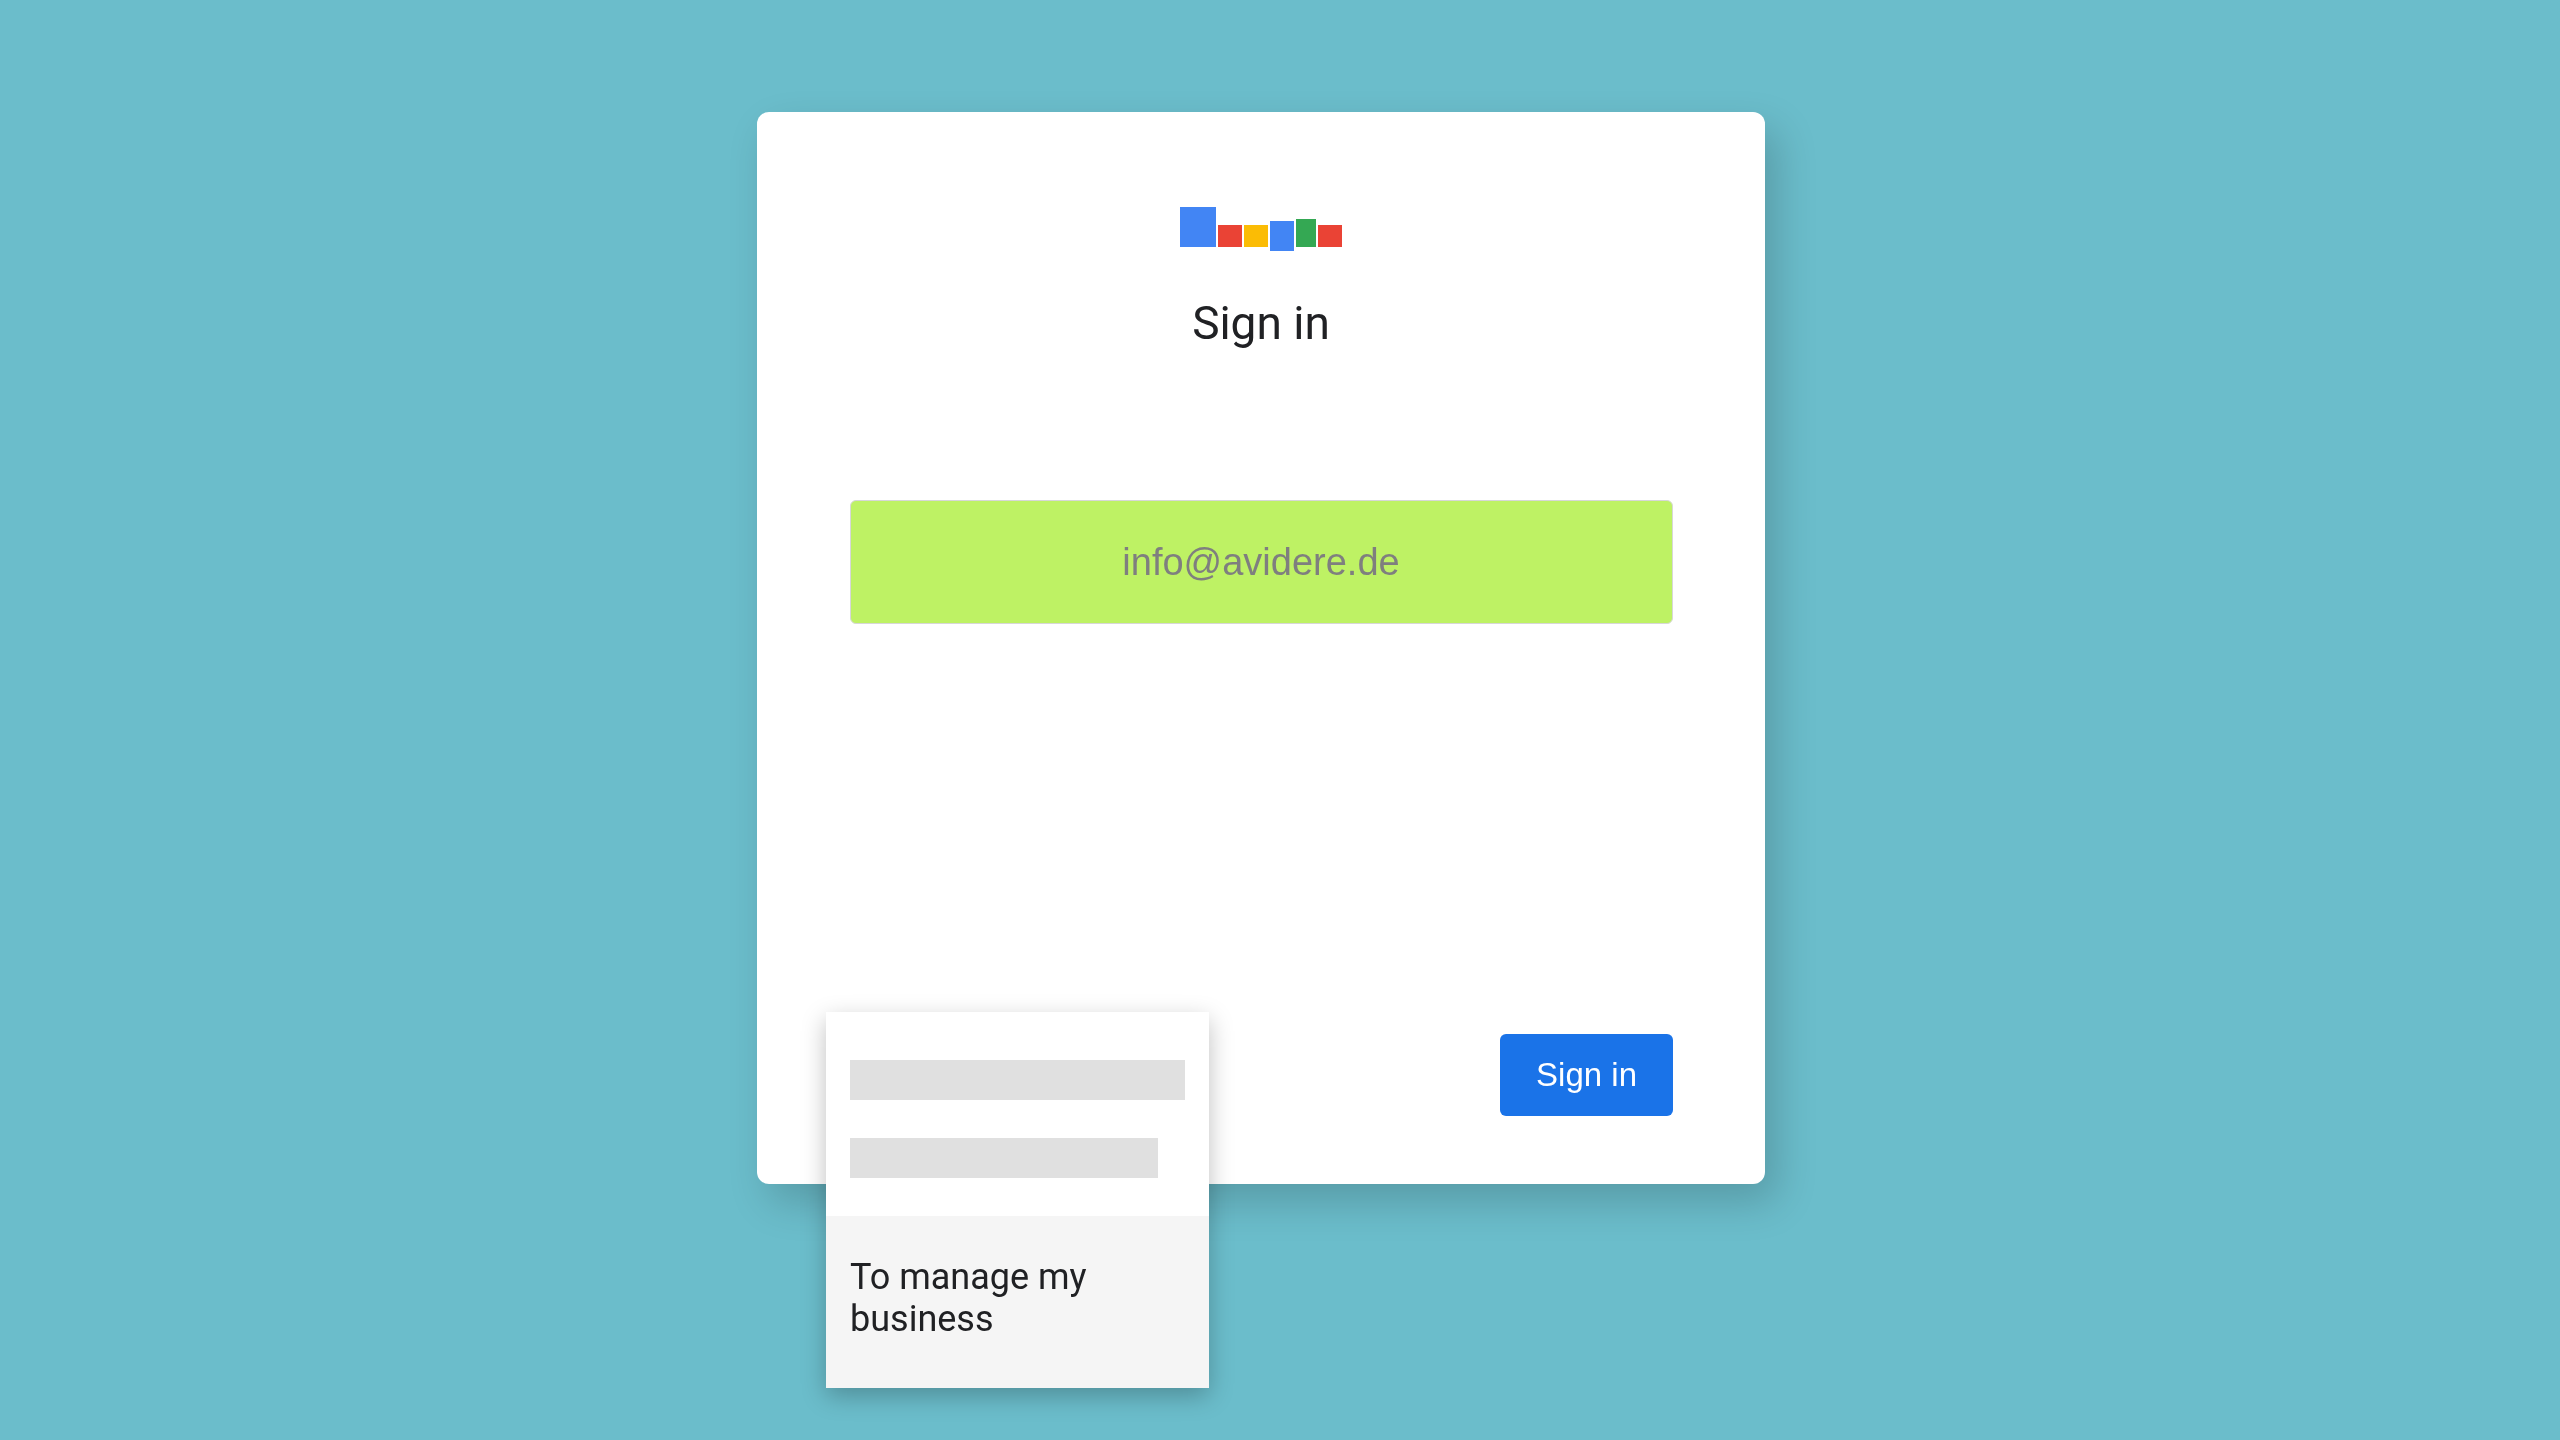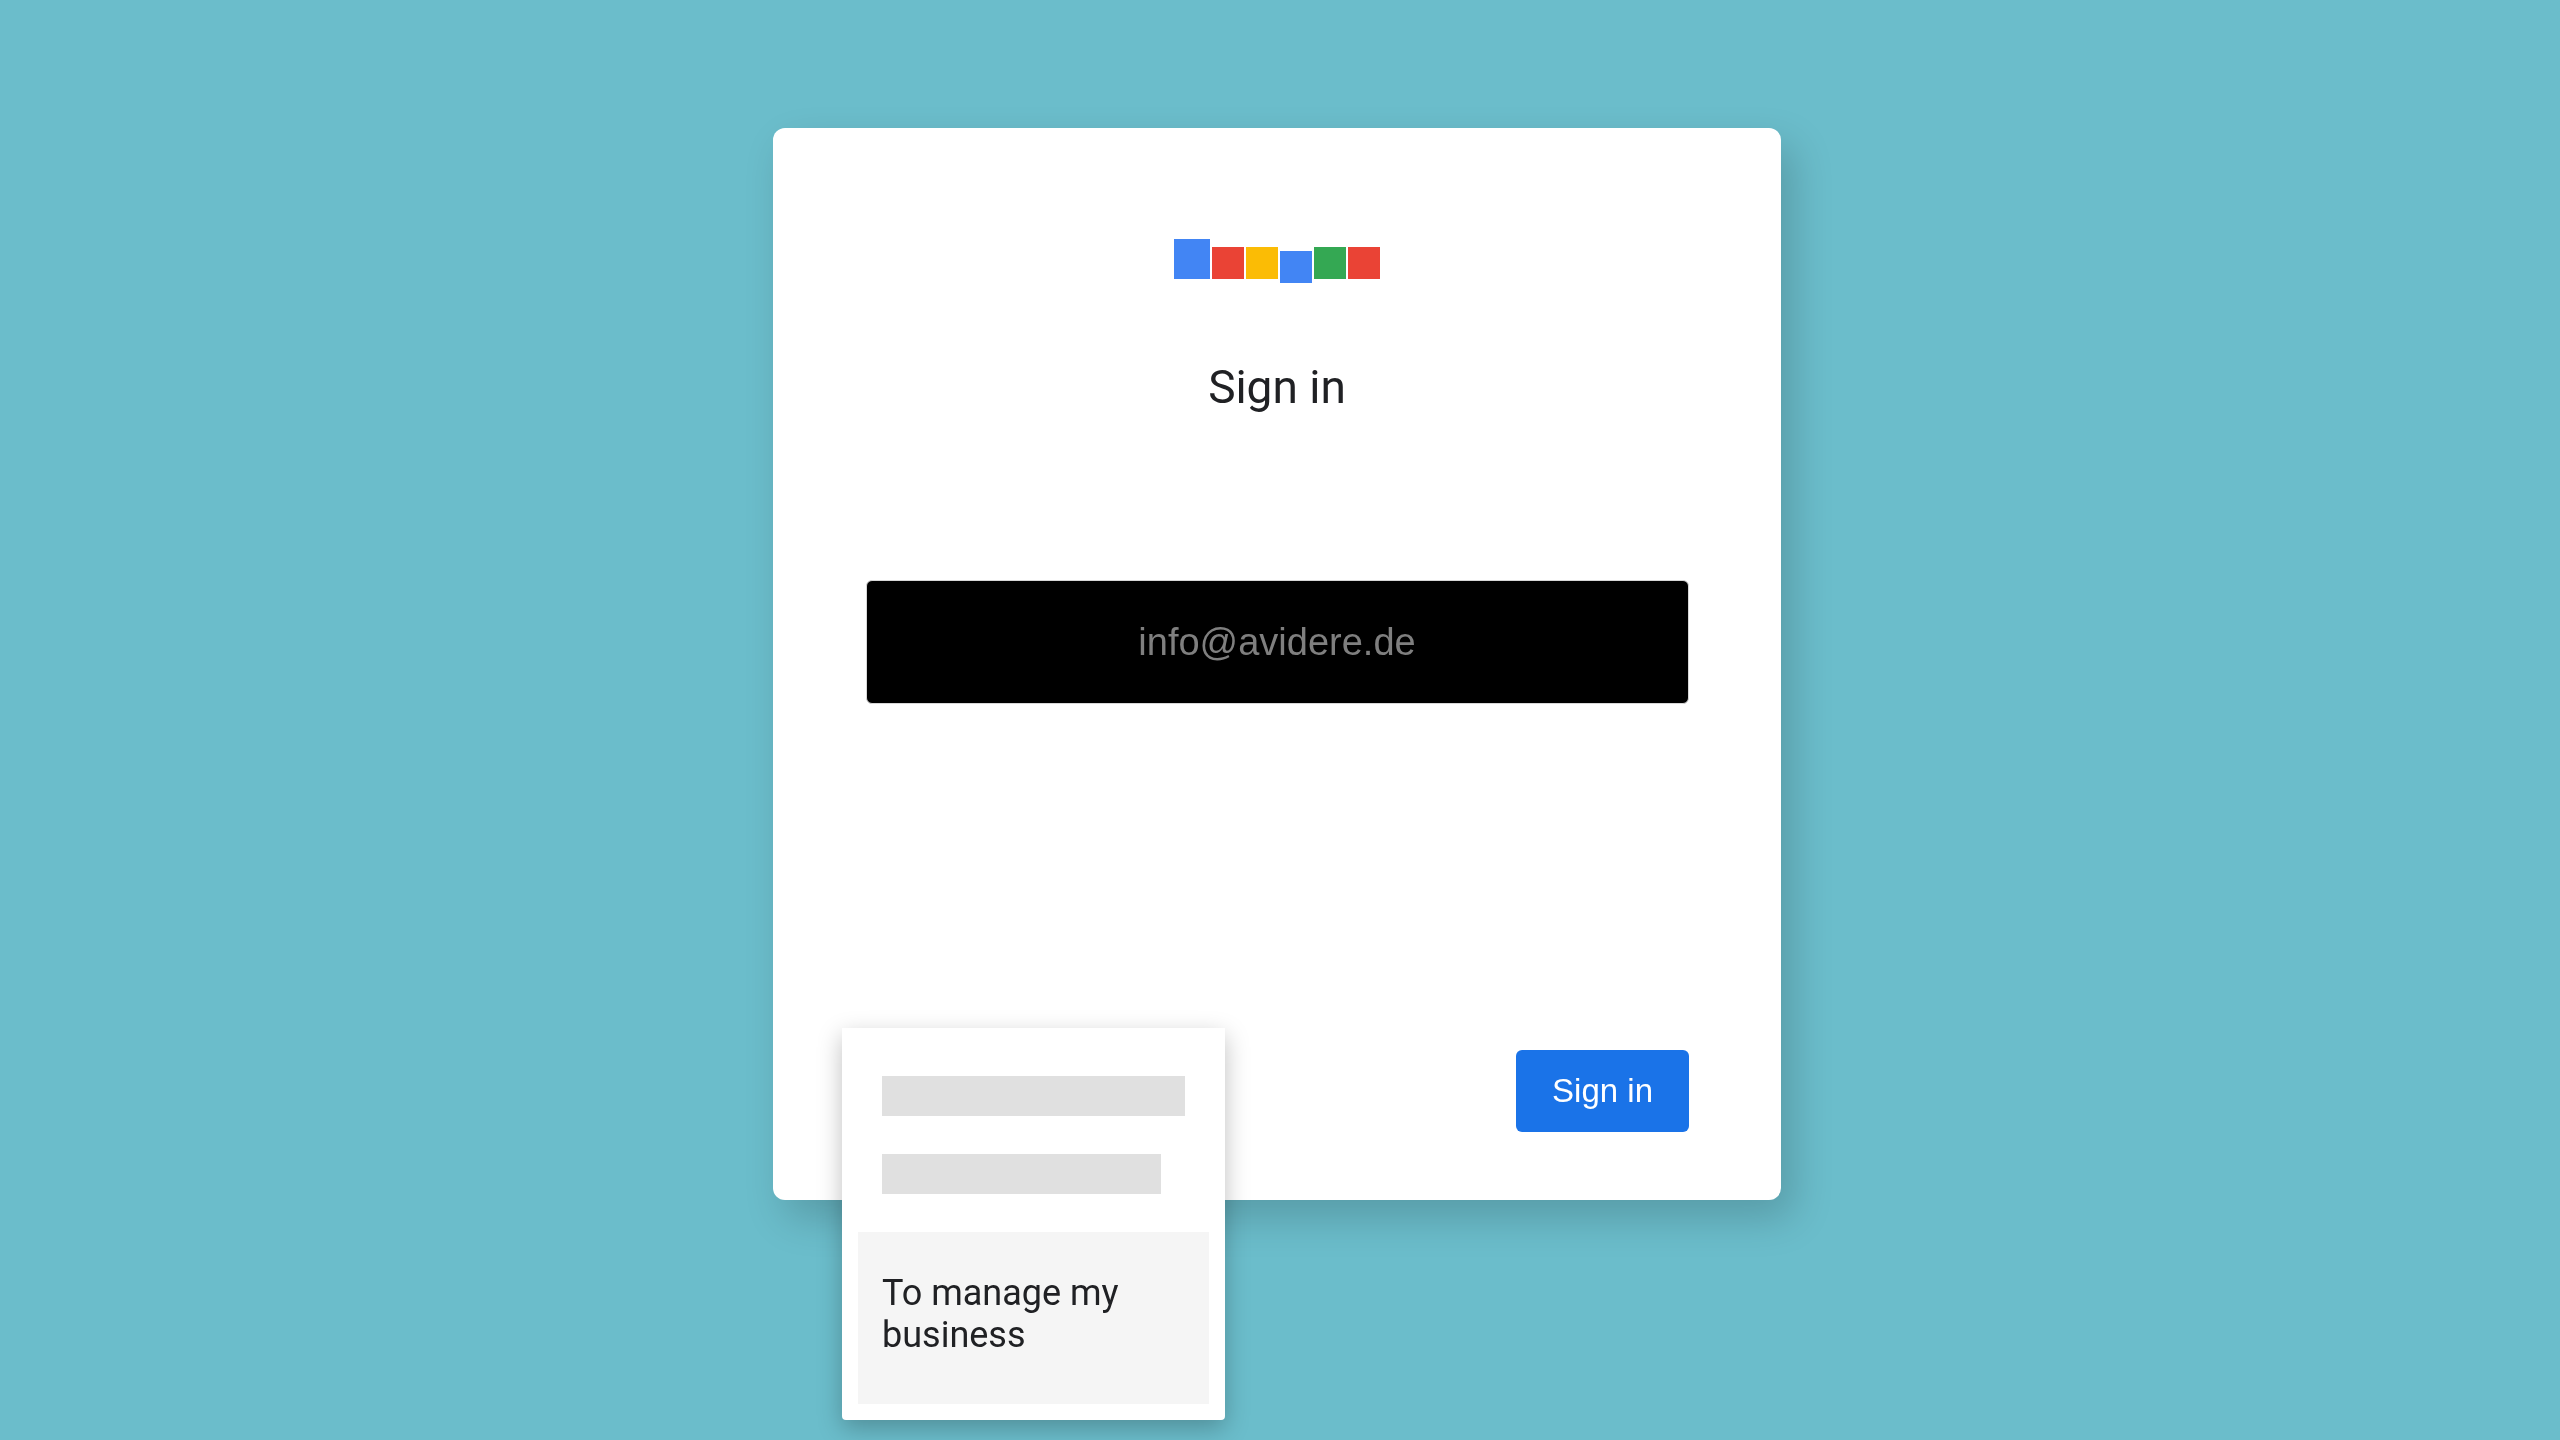--- a/index.html
+++ b/index.html
@@ -1,17 +1,17 @@
 <!DOCTYPE html>
 <html><head>
   <meta charset="utf-8">
   <style>
     * {
       margin: 0;
-      padding: 16px;
+      padding: 0;
       box-sizing: border-box;
     }
 
     body {
       width: 2560px;
       height: 1440px;
       background-color: #6bbdcb;
       font-family: Roboto, Arial, sans-serif;
       position: relative;
       overflow: hidden;
@@ -58,21 +58,21 @@
 
     .email-input {
       width: 823px;
       height: 124px;
       border: 1px solid #d7d7d7;
       border-radius: 6px;
       font-size: 38px;
       color: #7f7f7f;
       text-align: center;
       outline: none;
-      background: #000000;
+      background: #bef264;
     }
 
     .bottom-row {
       position: absolute;
       bottom: 68px;
       left: 0;
       right: 0;
       padding: 0 92px;
       display: flex;
       justify-content: space-between;

